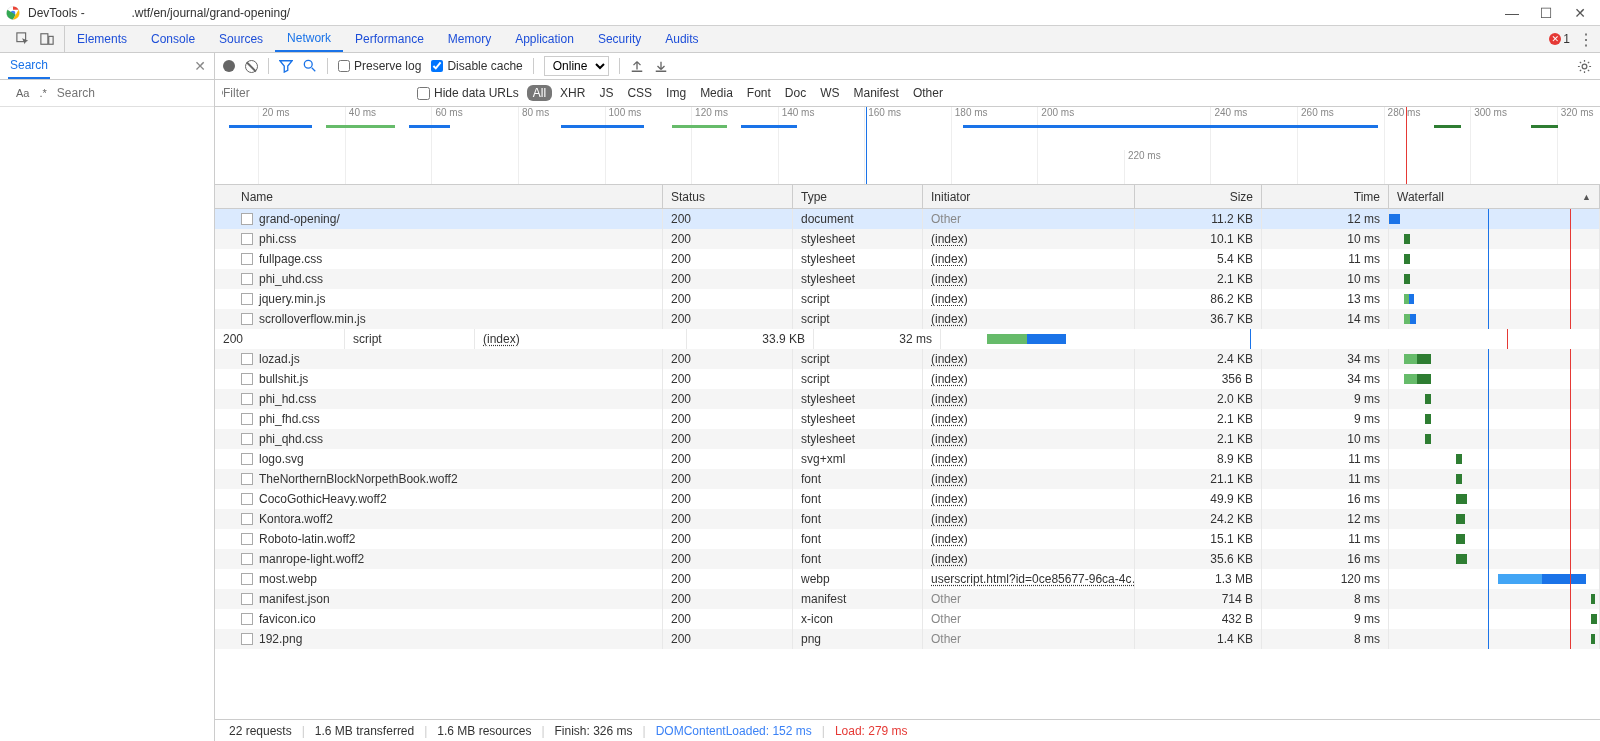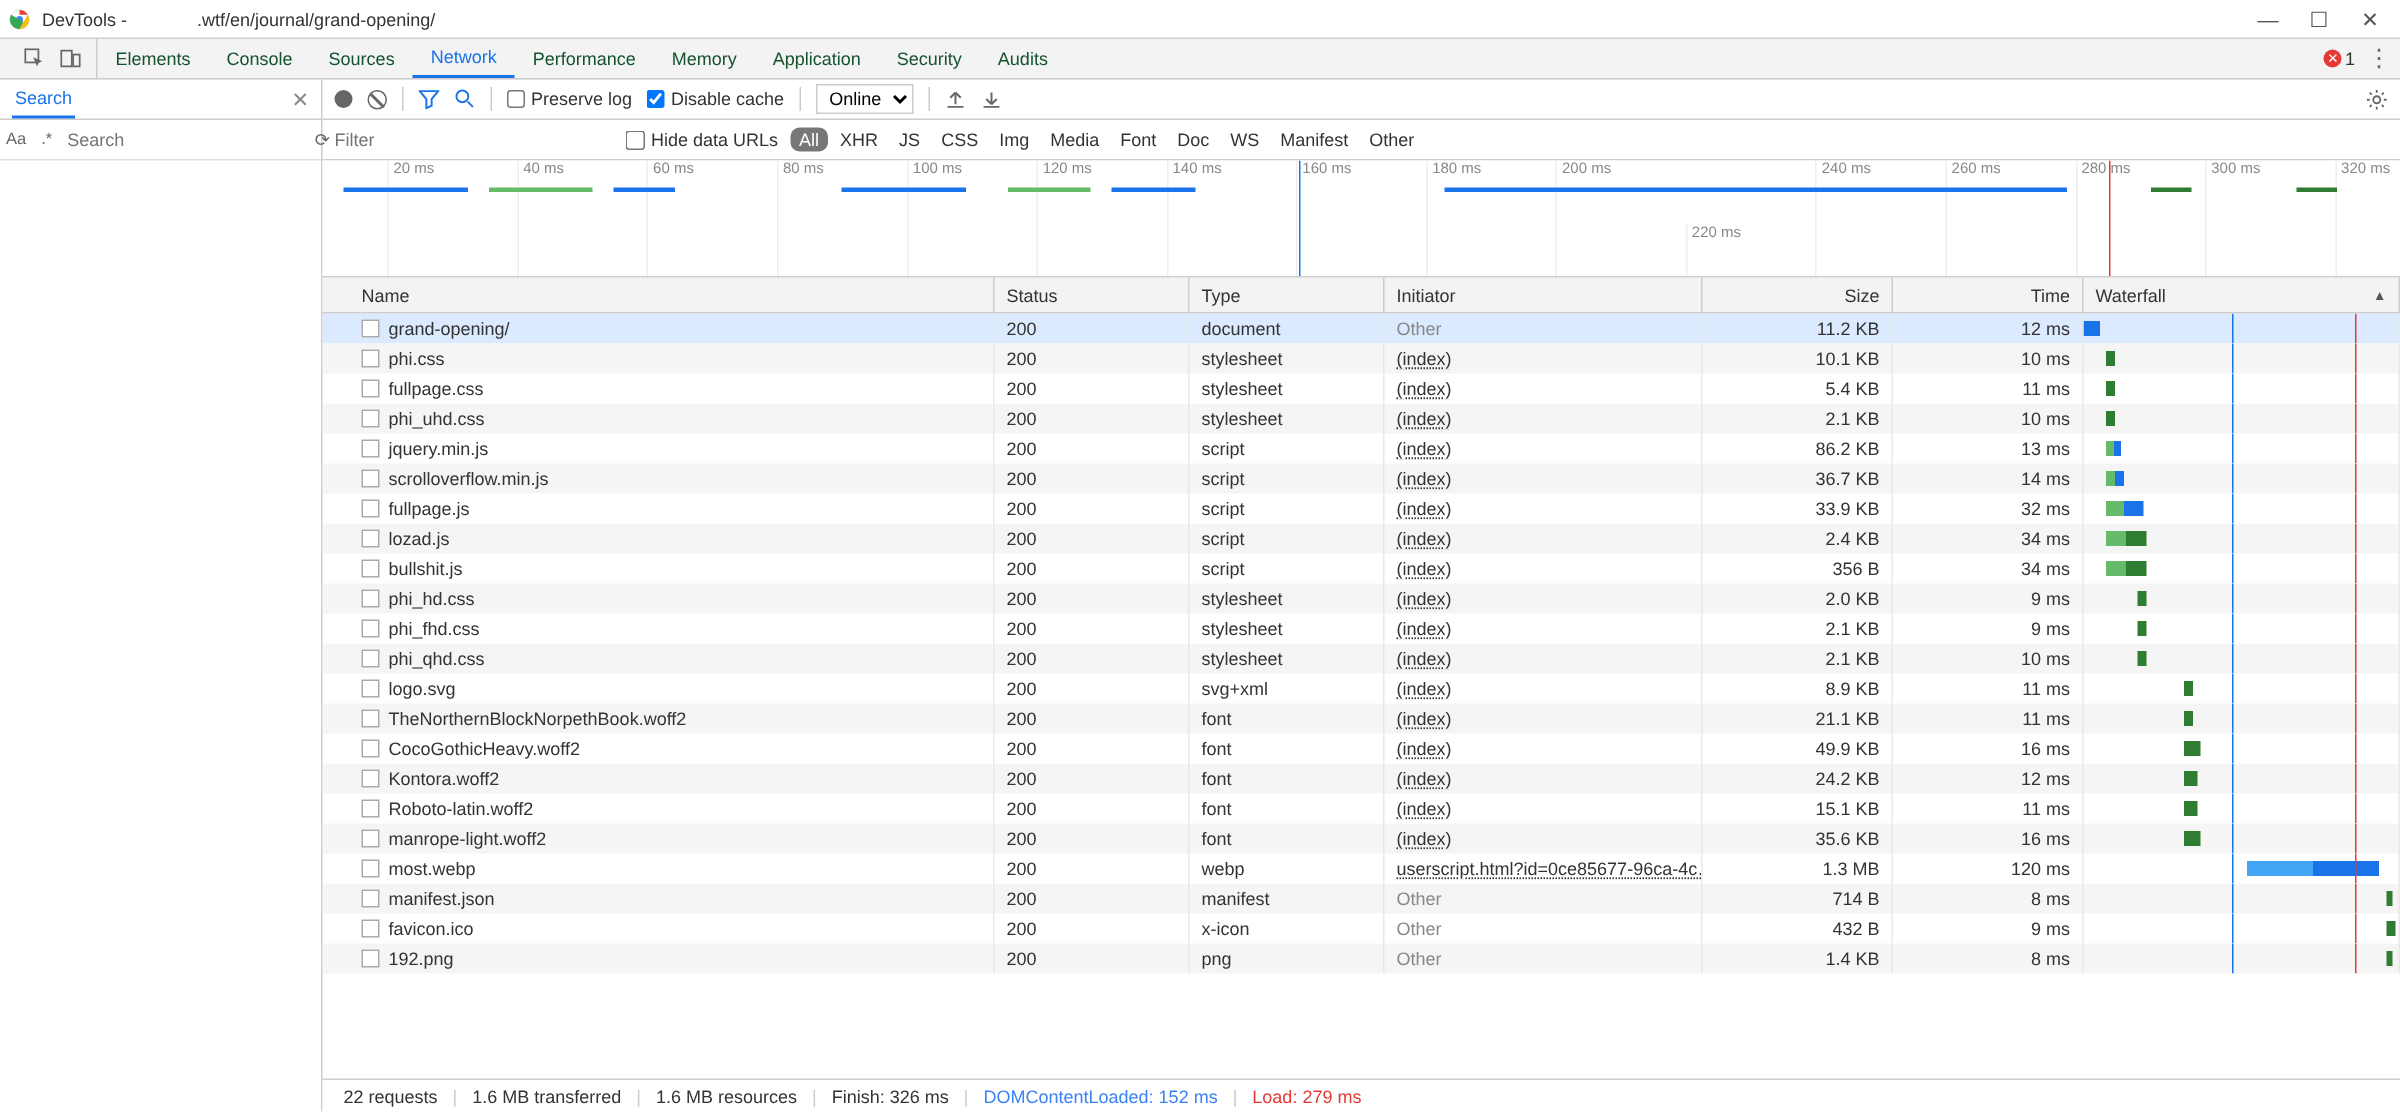--- a/index.html
+++ b/index.html
@@ -10,35 +10,35 @@
 .titlebar .chrome-logo { width: 14px; height: 14px; margin-right: 8px; }
 .titlebar .title { color: #333; font-size: 12px; }
 .titlebar .win-controls { margin-left: auto; display: flex; gap: 18px; align-items: center; padding-right: 6px; }
 .titlebar .win-controls span { font-size: 14px; color: #555; cursor: pointer; display:inline-flex; width:16px; height:16px; align-items:center; justify-content:center;}
 
 
 .maintoolbar { height: 27px; display: flex; align-items: center; border-bottom: 1px solid #ccc; background: #f3f3f3; padding-left: 6px; }
 .maintoolbar .inspect-icons { display:flex; gap:10px; padding:0 10px; border-right:1px solid #ccc; height:100%; align-items:center; }
 .maintoolbar .inspect-icons svg { width:14px; height:14px; }
 .maintoolbar .tabs { display:flex; height:100%; }
-.maintoolbar .tab { padding: 0 12px; display:flex; align-items:center; color:#14532d; cursor:pointer; }
+.maintoolbar .tab { padding: 0 12px; display:flex; align-items:center; color:#1d4ed8; cursor:pointer; }
 .maintoolbar .tab.active { color:#1a73e8; border-bottom:2px solid #1a73e8; }
 .maintoolbar .right { margin-left:auto; display:flex; align-items:center; gap:8px; padding-right:6px; }
 .err-badge { display:flex; align-items:center; gap:2px; }
 .err-circle { width:12px; height:12px; border-radius:50%; background:#e53935; color:#fff; display:flex; align-items:center; justify-content:center; font-size:9px; }
 
 
 .body-split { display:flex; height: calc(741px - 26px - 27px); }
 
 
 .left-panel { width:215px; border-right:1px solid #ccc; display:flex; flex-direction:column; }
 .search-hdr { height:27px; border-bottom:1px solid #ccc; display:flex; align-items:center; padding:0 8px; gap:6px; }
 .search-hdr .lbl { color:#1a73e8; border-bottom:2px solid #1a73e8; height:100%; display:flex; align-items:center; padding:0 2px;}
 .search-hdr .clear { margin-left:auto; color:#888; font-size:14px; cursor:pointer; }
-.search-sub { height:27px; border-bottom:1px solid #e0e0e0; display:flex; align-items:center; padding:0 4px; gap:10px; }
+.search-sub { height:27px; border-bottom:1px solid #e0e0e0; display:flex; align-items:center; padding:0 16px; gap:10px; }
 .search-sub .aa { font-size:11px; color:#666; cursor:pointer; }
 .search-sub input { flex:1; border:none; outline:none; font-size:12px; background:transparent; }
 .search-sub .refresh, .search-sub .clear2 { color:#666; cursor:pointer; }
 
 
 .right-main { flex:1; display:flex; flex-direction:column; min-width:0; }
 
 
 .net-tb1 { height:27px; border-bottom:1px solid #ccc; display:flex; align-items:center; padding:0 8px; gap:10px; }
 .net-tb1 .rec { width:12px; height:12px; border-radius:50%; background:#666; }
@@ -397,24 +397,20 @@
           <div class="cell col-size num">36.7 KB</div>
           <div class="cell col-time num">14 ms</div>
           <div class="cell wf-cell col-waterfall">
             <div class="wf-bar" style="left: 7%; width: 3%; background: rgb(102, 187, 106);"></div>
             <div class="wf-bar" style="left: 10%; width: 3%; background: rgb(26, 115, 232);"></div>
             <div class="wf-vline-blue" style="left: 47%;"></div>
             <div class="wf-vline-red" style="left: 86%;"></div>
           </div>
         </div>
         <div class="row">
-          <div class="cell col-name">
-            <span class="file-ic"></span>
-            <span>fullpage.js</span>
-          </div>
           <div class="cell col-status">200</div>
           <div class="cell col-type">script</div>
           <div class="cell col-initiator">
             <span class="initiator-link">(index)</span>
           </div>
           <div class="cell col-size num">33.9 KB</div>
           <div class="cell col-time num">32 ms</div>
           <div class="cell wf-cell col-waterfall">
             <div class="wf-bar" style="left: 7%; width: 6%; background: rgb(102, 187, 106);"></div>
             <div class="wf-bar" style="left: 13%; width: 6%; background: rgb(26, 115, 232);"></div>

